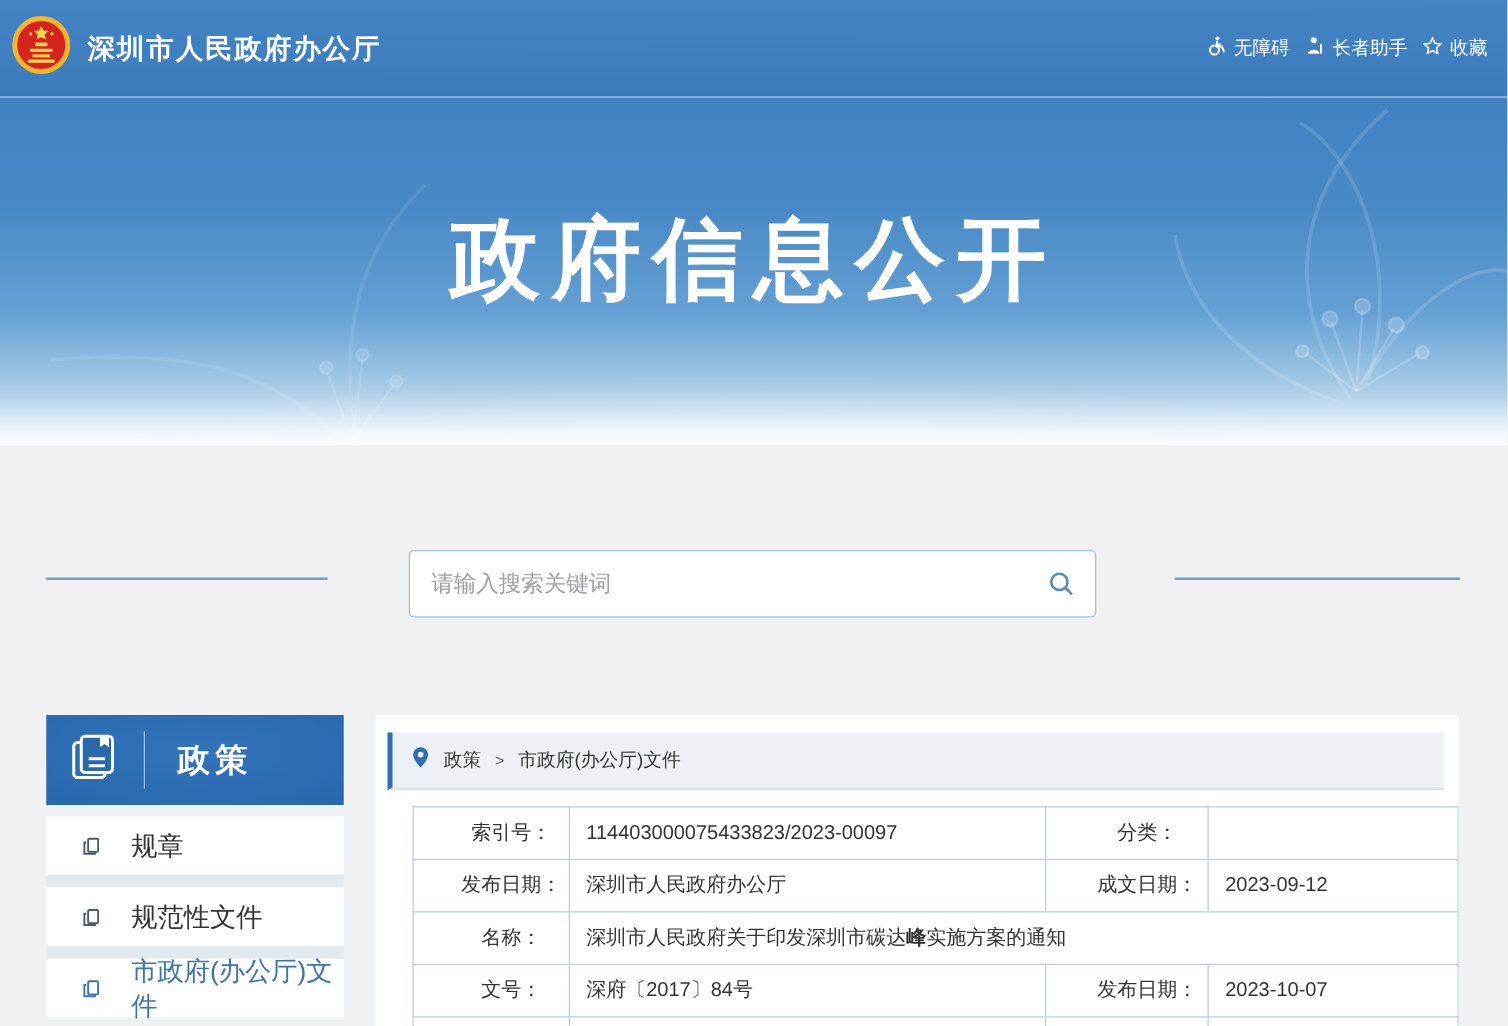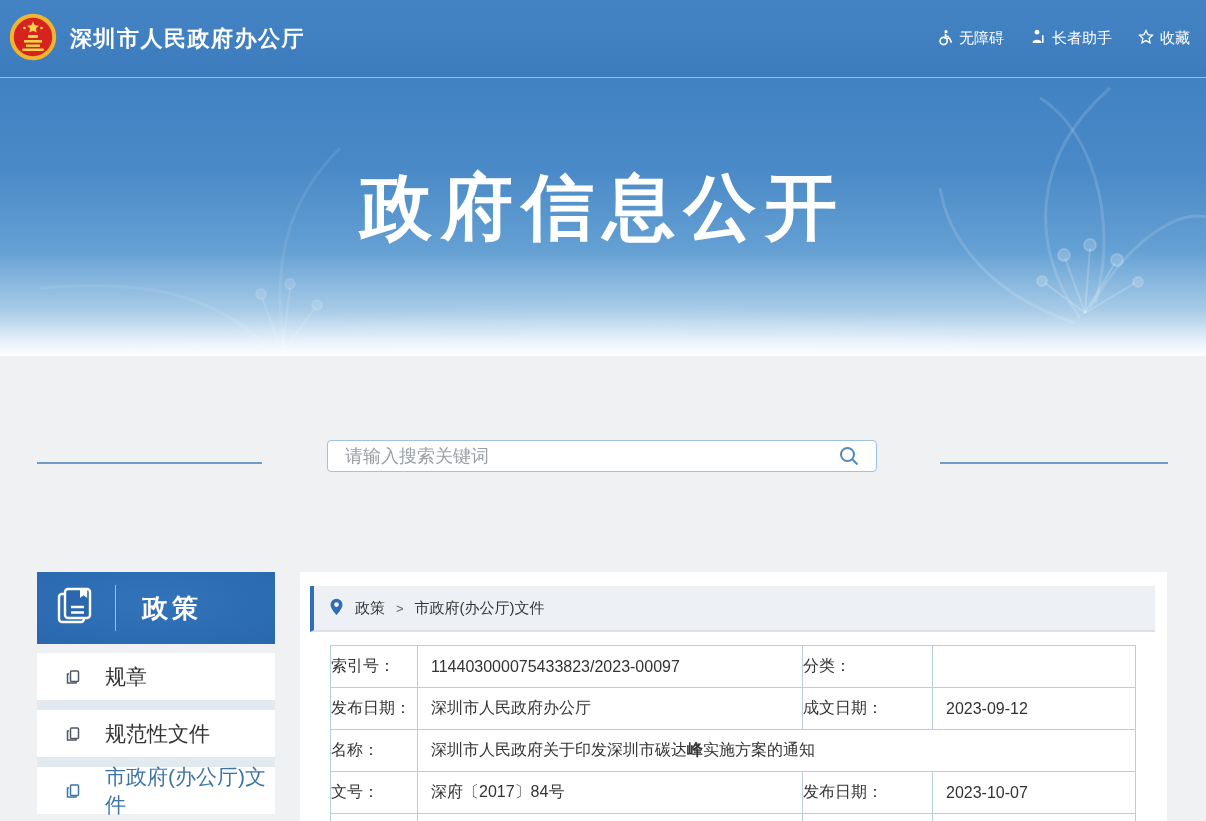--- a/index.html
+++ b/index.html
@@ -12,21 +12,21 @@
 
   
   .topbar {
     position:absolute; left:0; top:0; width:1206px; height:78px;
     background:linear-gradient(180deg,#4484c5 0%,#3c7cbd 100%);
     border-bottom:1px solid rgba(255,255,255,.45);
     display:flex; align-items:center; z-index:5;
   }
   .brand { display:flex; align-items:center; gap:13px; padding-left:9px; cursor:pointer; }
   .site-title { color:#fff; font-size:22px; font-weight:bold; letter-spacing:1.5px; }
-  .topbar-links { margin-left:auto; display:flex; align-items:center; gap:26px; padding-right:16px; }
+  .topbar-links { margin-left:auto; display:flex; align-items:center; gap:12px; padding-right:16px; }
   .toplink { display:flex; align-items:center; gap:6px; color:#fff; font-size:15px; cursor:pointer; white-space:nowrap; }
 
   
   .banner {
     position:absolute; left:0; top:78px; width:1206px; height:278px; overflow:hidden;
     background:linear-gradient(180deg,#4182c3 0%,#4a89c7 32%,#64a0d3 62%,#a9cce8 84%,#eef5fb 96%,#fdfeff 100%);
   }
   .banner-deco { position:absolute; opacity:.85; }
   .banner-title {
     position:absolute; left:0; top:82px; width:100%;
@@ -35,21 +35,21 @@
   .banner-wave {
     position:absolute; left:-10%; bottom:-55px; width:120%; height:150px;
     background:radial-gradient(55% 100% at 50% 100%, rgba(255,255,255,.35) 0%, rgba(255,255,255,0) 75%);
   }
 
   
   .search-line { position:absolute; height:2px; background:#6f9dc5; }
   .search-line.left  { left:37px;  top:462px; width:225px; }
   .search-line.right { left:940px; top:462px; width:228px; }
   .search-box {
-    position:absolute; left:327px; top:440px; width:550px; height:32px;
+    position:absolute; left:327px; top:440px; width:550px; height:54px;
     background:#fff; border:1px solid #9fc3de; border-radius:4px;
     display:flex; align-items:center;
   }
   .search-box input {
     flex:1; height:100%; border:none; outline:none; background:transparent;
     font-size:18px; color:#333; padding:0 10px 0 17px;
     font-family:"Liberation Sans","DejaVu Sans",sans-serif;
   }
   .search-box input::placeholder { color:#9aa0a6; }
   .search-btn { width:54px; height:100%; display:flex; align-items:center; justify-content:center; cursor:pointer; }
@@ -79,21 +79,21 @@
     background:#edf1f5; border-left:4px solid #2f6db4; border-bottom:2px solid #dce2e8;
     display:flex; align-items:center; gap:11px; padding-left:15px; font-size:15px; color:#333;
   }
   .breadcrumb .crumb { cursor:pointer; }
   .breadcrumb .sep { color:#666; font-size:13px; }
 
   table.doc-table { border-collapse:collapse; margin:13px 0 0 30px; table-layout:fixed; }
   .doc-table td {
     border:1px solid #b7cede; height:42px; font-size:16px; color:#333; overflow:hidden; white-space:nowrap;
   }
-  .doc-table td.lbl { text-align:left; padding-right:6px; }
+  .doc-table td.lbl { text-align:center; padding-right:6px;padding-left:38px; }
   .doc-table td.val { text-align:left; padding-left:13px; }
   .doc-table tr.partial td { height:20px; border-bottom:none; }
   .hl { font-weight:bold; }
 </style>
 </head>
 <body>
 
 <div class="topbar">
   <div class="brand">
     <span>

